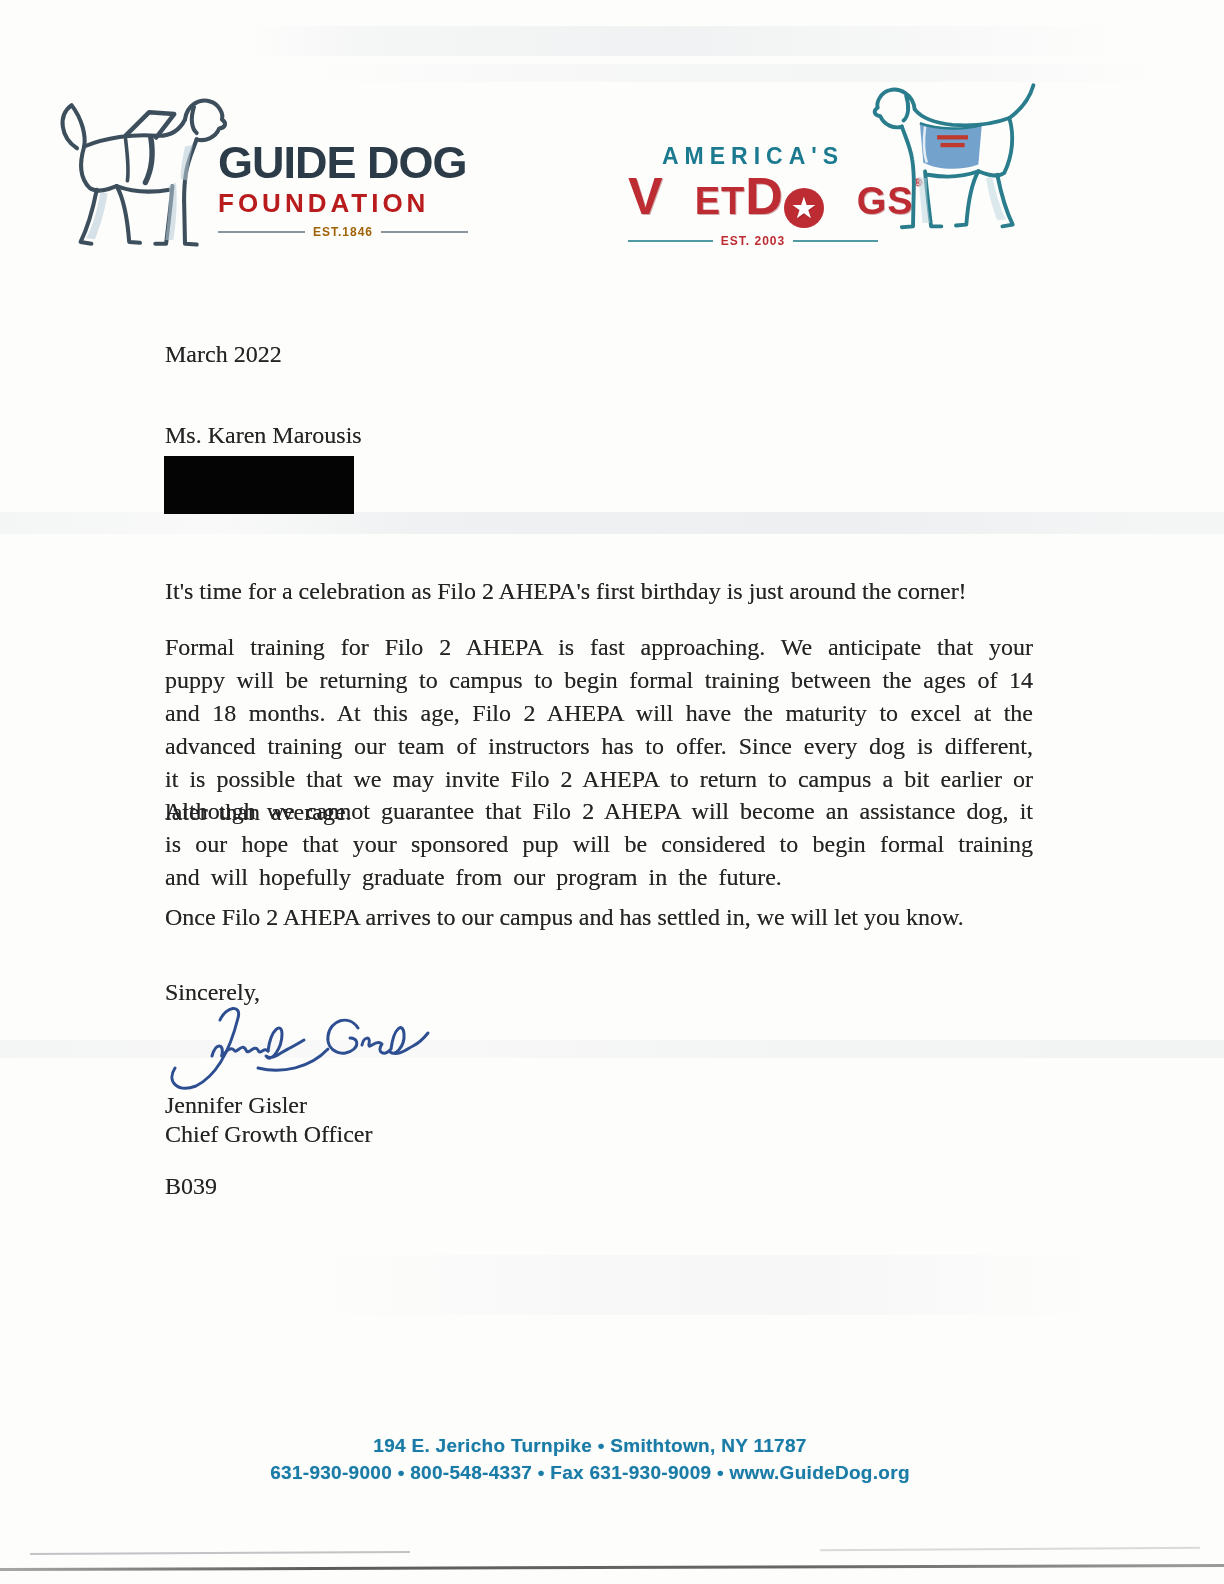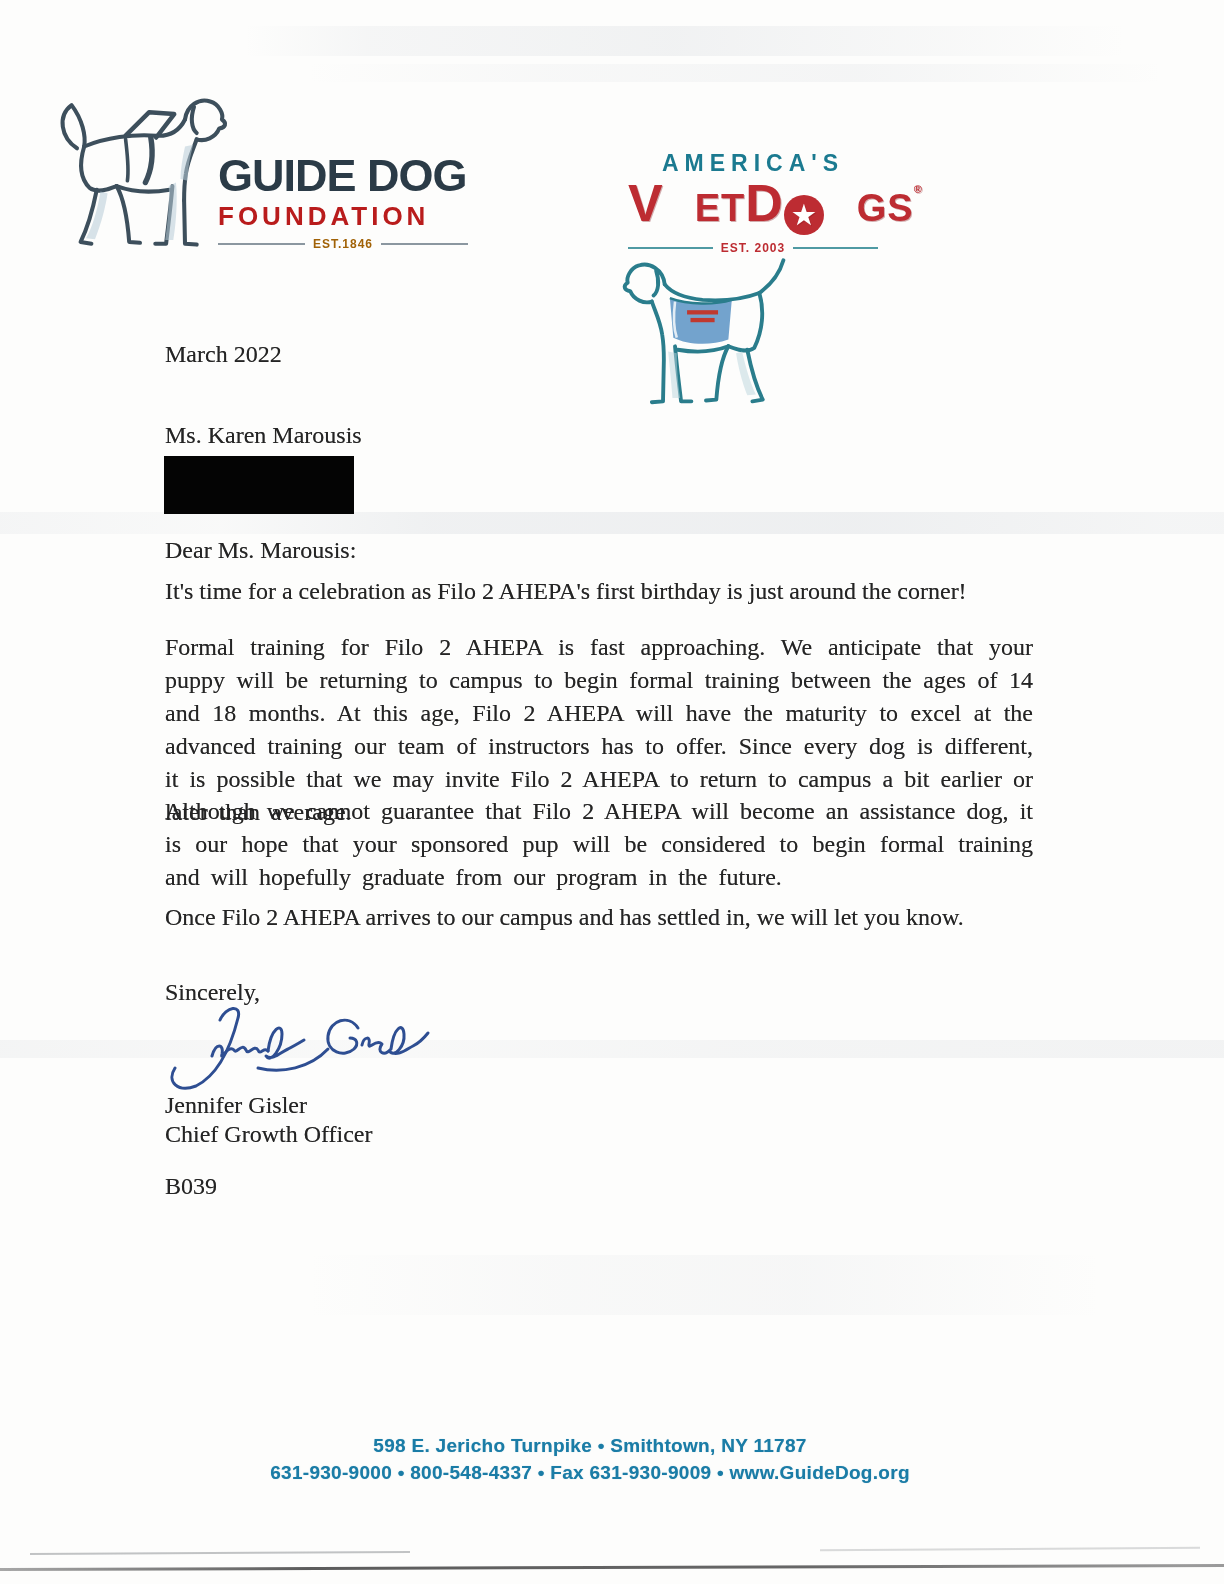--- a/index.html
+++ b/index.html
@@ -20,28 +20,28 @@
   .band-mid2{top:1040px;height:18px;background:linear-gradient(90deg,rgba(178,184,192,.12) 0%,rgba(178,184,192,.06) 30%,rgba(178,184,192,.12) 60%,rgba(178,184,192,.14) 90%);}
   .band-low{top:1255px;height:60px;background:linear-gradient(90deg,transparent 25%,rgba(185,190,198,.07) 45%,rgba(185,190,198,.10) 65%,transparent 90%);}
   .edge-line-faint{position:absolute;top:1552px;left:30px;width:380px;height:2px;background:rgba(120,124,128,.45);transform:rotate(-.3deg);}
   .edge-line{position:absolute;top:1566px;left:-4px;width:1240px;height:3px;
     background:linear-gradient(90deg,#a8a8a8,#5c5c5c 25%,#676767 65%,#9a9a9a 96%);
     transform:rotate(-.18deg);}
   .edge-line-soft{position:absolute;top:1548px;left:820px;width:380px;height:2px;background:rgba(150,153,156,.35);transform:rotate(-.4deg);}
 
   
   .letterhead{position:absolute;top:0;left:0;width:100%;height:280px;}
-  .logo-gdf{position:absolute;left:50px;top:92px;display:flex;align-items:center;}
+  .logo-gdf{position:absolute;left:50px;top:92px;display:flex;align-items:flex-start;}
   .gdf-text{margin-left:-12px;padding-top:48px;width:250px;font-family:"Liberation Sans",sans-serif;}
   .gdf-name{font-size:45px;font-weight:bold;letter-spacing:-1px;color:#2b3b47;line-height:1;}
   .gdf-sub{font-size:26px;font-weight:bold;letter-spacing:4px;color:#b91c1c;line-height:1.15;margin-top:4px;}
   .est-row{display:flex;align-items:center;gap:8px;margin-top:6px;}
   .est-row .rule{flex:1;height:2px;background:#8b97a0;}
   .est-row .est-label{font-size:12px;font-weight:bold;letter-spacing:1px;color:#a16207;font-family:"Liberation Sans",sans-serif;}
-  .logo-vet{position:absolute;left:628px;top:112px;display:flex;align-items:flex-start;flex-direction:column;}
+  .logo-vet{position:absolute;left:628px;top:80px;display:flex;align-items:flex-end;}
   .vet-text{width:250px;padding-top:40px;font-family:"Liberation Sans",sans-serif;}
   .vet-kicker{font-size:23px;font-weight:bold;letter-spacing:6px;color:#1b7a90;text-align:center;line-height:1;}
   .vet-name{color:#bd2c32;font-weight:bold;line-height:1;margin-top:2px;text-align:center;white-space:nowrap;
     text-shadow:1px 1px 0 rgba(130,20,25,.35);}
   .vet-name .lg{font-size:52px;}
   .vet-name .sm{font-size:38px;letter-spacing:1px;margin-left:32px;}
   .star-o{display:inline-block;width:40px;height:40px;border-radius:50%;background:#bd2c32;color:#fff;
     font-size:26px;line-height:40px;text-align:center;vertical-align:-3px;margin:0 1px;}
   .vet-name sup{font-size:11px;color:#bd2c32;vertical-align:28px;}
   .est-row.red .rule{background:#4f9aa3;height:2px;}
@@ -174,21 +174,20 @@
         </g>
       </svg>
     </div>
   </header>
 
   <div class="blk date">March 2022</div>
 
   <div class="blk recipient">Ms. Karen Marousis</div>
   <div class="redaction"></div>
 
-  <div class="blk salutation">Dear Ms. Marousis:</div>
 
   <div class="blk intro">It's time for a celebration as Filo 2 AHEPA's first birthday is just around the corner!</div>
   <div class="blk para1 just">Formal training for Filo 2 AHEPA is fast approaching.  We anticipate that your puppy will be returning to campus to begin formal training between the ages of 14 and 18 months. At this age, Filo 2 AHEPA will have the maturity to excel at the advanced training our team of instructors has to offer.  Since every dog is different, it is possible that we may invite Filo 2 AHEPA to return to campus a bit earlier or later than average.</div>
   <div class="blk para2 just">Although we cannot guarantee that Filo 2 AHEPA will become an assistance dog, it is our hope that your sponsored pup will be considered to begin formal training and will hopefully graduate from our program in the future.</div>
   <div class="blk para3">Once Filo 2 AHEPA arrives to our campus and has settled in, we will let you know.</div>
 
   <div class="blk closing">Sincerely,</div>
 
   <svg class="sig-svg" width="300" height="100" viewBox="0 0 300 100">
     <g fill="none" stroke="#2e4e92" stroke-width="3" stroke-linecap="round" stroke-linejoin="round">
@@ -206,20 +205,20 @@
       <path d="M212,45 C214,36 221,36 219,44 C218,51 226,38 232,44 C226,52 234,57 241,49 C244,27 253,22 254,34 C255,46 245,57 240,52 C248,57 257,49 263,46 C269,43 274,38 278,33"></path>
     </g>
   </svg>
 
   <div class="blk typed-name">Jennifer Gisler</div>
   <div class="blk typed-title">Chief Growth Officer</div>
 
   <div class="blk ref-code">B039</div>
 
   <div class="footer">
-    <div>598 E. Jericho Turnpike • Smithtown, NY  11787</div>
+    <div>194 E. Jericho Turnpike • Smithtown, NY  11787</div>
     <div>631-930-9000 • 800-548-4337 • Fax 631-930-9009 • www.GuideDog.org</div>
   </div>
 
   <div class="edge-line-faint"></div>
   <div class="edge-line-soft"></div>
   <div class="edge-line"></div>
 </div>
 
 </body></html>

